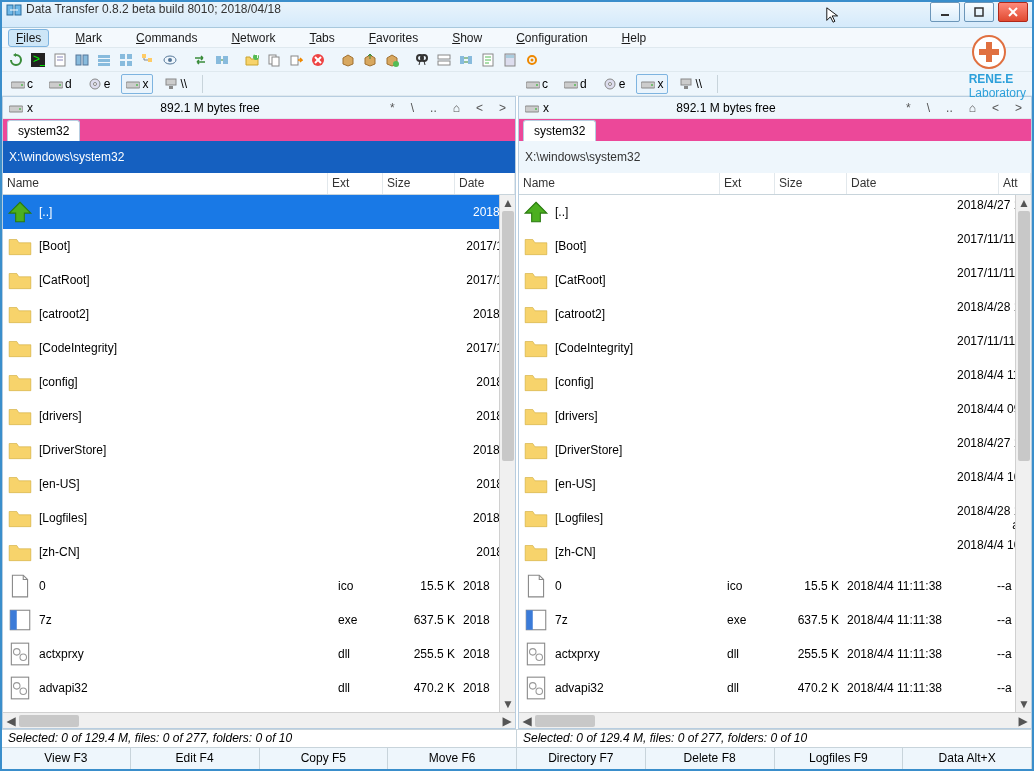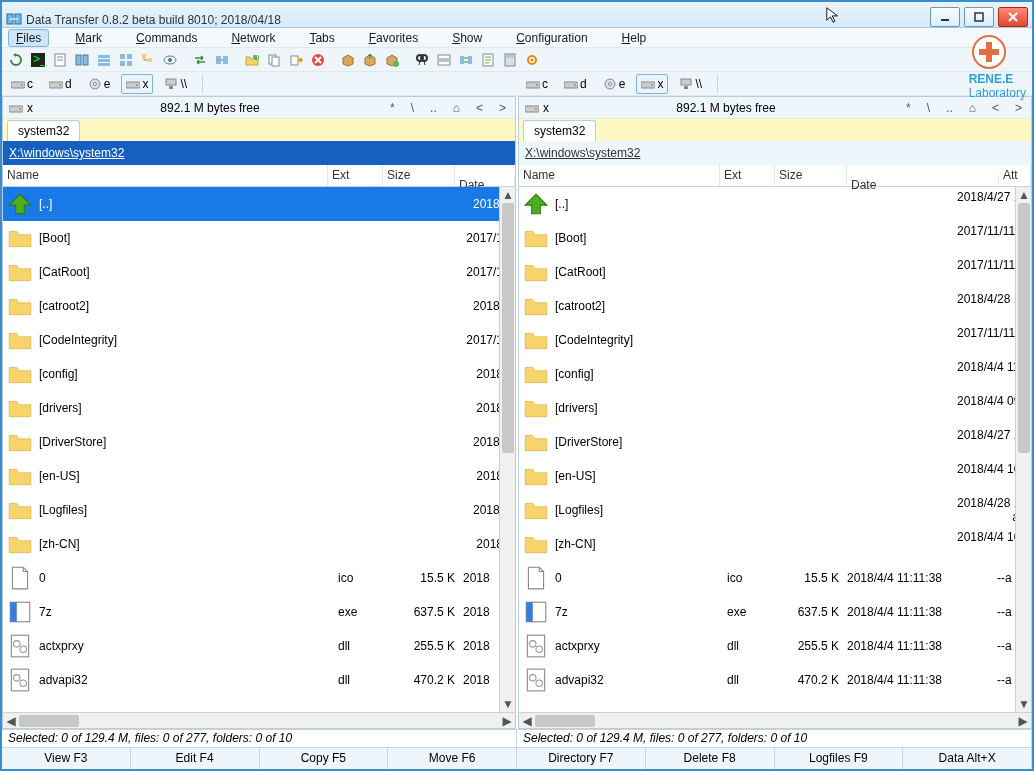--- a/index.html
+++ b/index.html
@@ -1,19 +1,19 @@
 <!DOCTYPE html>
 <html><head>
 <meta charset="utf-8">
 <style>
 * { box-sizing: border-box; margin: 0; padding: 0; font-family: "Segoe UI", Tahoma, sans-serif; font-size: 12px; }
 body { width: 1034px; height: 771px; background: #fff; display: flex; flex-direction: column; border: 2px solid #3a8ecb; overflow: hidden; position: relative; }
 
 
-.titlebar { height: 26px; background: linear-gradient(#e9f4fb,#d5eafb); display: flex; align-items: flex-end; padding: 0 4px; border-bottom: 1px solid #a8c8dd; }
+.titlebar { height: 26px; background: linear-gradient(#e9f4fb,#d5eafb); display: flex; align-items: flex-start; padding: 0 4px; border-bottom: 1px solid #a8c8dd; }
 .titlebar .ico { width: 16px; height: 16px; margin-right: 4px; display:inline-block; }
 .titlebar .title { flex: 1; color: #333; }
 .wbtn { width: 30px; height: 20px; margin-left: 4px; border: 1px solid #6b96b9; border-radius: 2px; display:flex; align-items:center; justify-content:center; background: linear-gradient(#fafdff,#d9edfb); }
 .wbtn.close { background: linear-gradient(#ff8a7a,#e04a31); border-color:#b0281a; color:#fff; }
 .wbtn svg { width: 12px; height: 12px; }
 .cursor { position:absolute; left:823px; top:4px; z-index:100; pointer-events:none;}
 
 
 .menubar { height: 20px; display: flex; align-items: center; padding: 0 6px; gap: 18px; background:#f4f9fd; border-bottom:1px solid #dfe9ef;}
 .menubar span { padding: 2px 8px; color:#1a1a1a; text-decoration: underline; text-decoration-color: transparent; }
@@ -36,23 +36,23 @@
 .dsep{width:1px;height:18px;background:#c8d4db;margin:0 4px;}
 
 
 .panels { flex:1; display:flex; min-height:0; }
 .panel { flex:1; display:flex; flex-direction:column; border:1px solid #b7cde0; min-width:0; }
 .panel + .panel { margin-left:2px;}
 .freebar { height:22px; display:flex; align-items:center; background:#eef6fc; border-bottom:1px solid #dfe9ef; padding:0 6px; gap:10px;}
 .freebar .drvtab{display:flex;align-items:center;gap:4px;}
 .freebar .free{flex:1;text-align:center;}
 .freebar .navbtn{padding:0 3px;color:#555;}
-.tabrow{height:22px;display:flex;align-items:flex-end;background:#fef9c3;padding:0 4px;}
+.tabrow{height:22px;display:flex;align-items:flex-end;background:#ec4899;padding:0 4px;}
 .tab{background:#fff;border:1px solid #b7cde0;border-bottom:none;padding:3px 10px;border-radius:3px 3px 0 0;}
-.pathbar{height:24px;background:#1560c0;color:#fff;padding:3px 6px;display:flex;align-items:center;text-decoration:underline;}
+.pathbar{height:32px;background:#1560c0;color:#fff;padding:3px 6px;display:flex;align-items:center;}
 .panel.inactive .pathbar{background:#eef6fc;color:#333;}
 .colhead{height:22px;display:flex;border-bottom:1px solid #c8d4db;}
 .colhead .col{padding:3px 4px;border-right:1px solid #e2e8ec;color:#333;}
 .list{flex:1;overflow:hidden;position:relative;}
 .row{height:34px;display:flex;align-items:center;padding:0 4px;}
 .row.sel{background:#1979e6;color:#fff;}
 .row .ico{width:26px;height:26px;margin-right:6px;flex-shrink:0;}
 .row .nm{flex:1;white-space:nowrap;overflow:hidden;}
 .row .ext{width:50px;}
 .row .sz{width:70px;text-align:right;padding-right:8px;}
@@ -72,21 +72,21 @@
 
 .statusrow{height:18px;display:flex;border-top:1px solid #c8d4db;font-style:italic;}
 .statusrow .shalf{flex:1;padding:1px 6px;border-right:1px solid #c8d4db;}
 .fnbar{height:22px;display:flex;border-top:1px solid #c8d4db;background:#eef6fc;}
 .fnbar .fn{flex:1;text-align:center;padding:3px 0;border-right:1px solid #c8d4db;}
 
 
 .col-name{flex:1;}
 .col-ext{width:55px;}
 .col-size{width:72px;}
-.col-date{width:60px;margin-top:10px;}
+.col-date{width:60px;}
 .panel.right .col-date{width:152px;}
 .col-att{width:32px;}
 
 
 .folder-svg{fill:#f7d36b;stroke:#caa42f;stroke-width:.5;}
 .up-arrow{fill:#4caf1f;}
 .file-svg{fill:#fff;stroke:#888;}
 </style>
 </head>
 <body>

